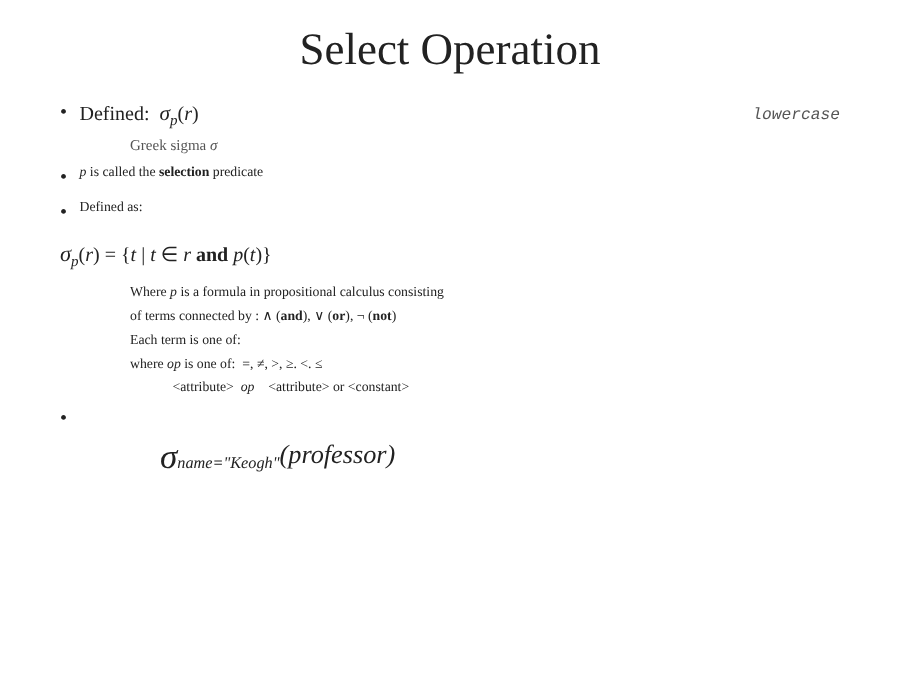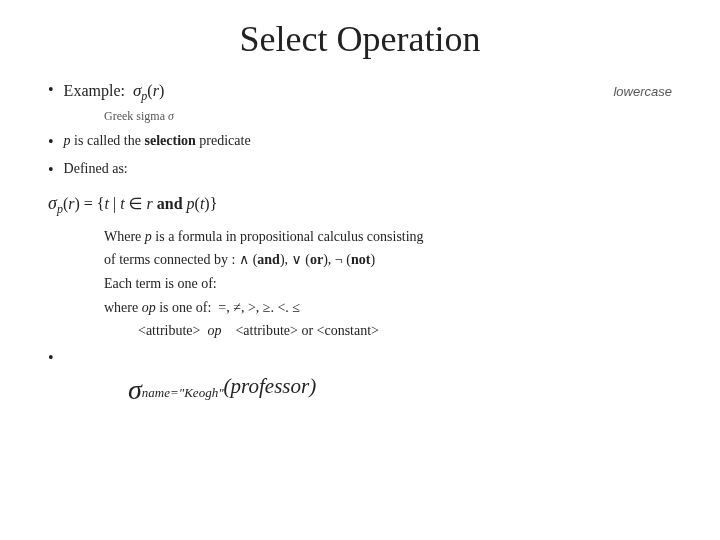--- a/index.html
+++ b/index.html
@@ -47,21 +47,21 @@
       font-size: 16px;
       line-height: 1.5;
       margin-right: 12px;
     }
     .lowercase-label {
       position: absolute;
       right: 48px;
       top: 84px;
       font-size: 13px;
       color: #555;
-      font-family: Liberation Sans, sans-serif;
+      font-family: Liberation Mono, monospace;
       font-style: italic;
     }
     .sigma {
       font-style: italic;
       font-size: 17px;
     }
     .sub {
       font-size: 12px;
       vertical-align: sub;
     }
@@ -69,21 +69,21 @@
       font-size: 12px;
       color: #555;
       margin-left: 56px;
       margin-bottom: 6px;
       font-family: Georgia, serif;
     }
     .greek-sigma-label span.sigma-sym {
       font-style: italic;
     }
     .content-line {
-      font-size: 14px;
+      font-size: 11px;
       line-height: 1.55;
       margin-bottom: 2px;
     }
     .bold { font-weight: bold; }
     .italic { font-style: italic; }
     .center-formula {
       text-align: left;
       font-size: 16px;
       margin: 7px 0 6px 0;
       line-height: 1.6;
@@ -117,21 +117,21 @@
 <div class="slide">
 
   <h1>Select Operation</h1>
 
   <span class="lowercase-label">lowercase</span>
 
   <div class="bullet-row">
     <span class="bullet">•</span>
     <div class="notation-row">
       <span class="notation-text">
-        <span>Example:</span>&nbsp;
+        <span>Defined:</span>&nbsp;
         <span class="sigma">σ</span><span class="sub"><i>p</i></span><span>(<i>r</i>)</span>
       </span>
     </div>
   </div>
 
   <div class="greek-sigma-label">
     Greek sigma <span class="sigma-sym">σ</span>
   </div>
 
   <div class="bullet-row" style="margin-top:4px;">

